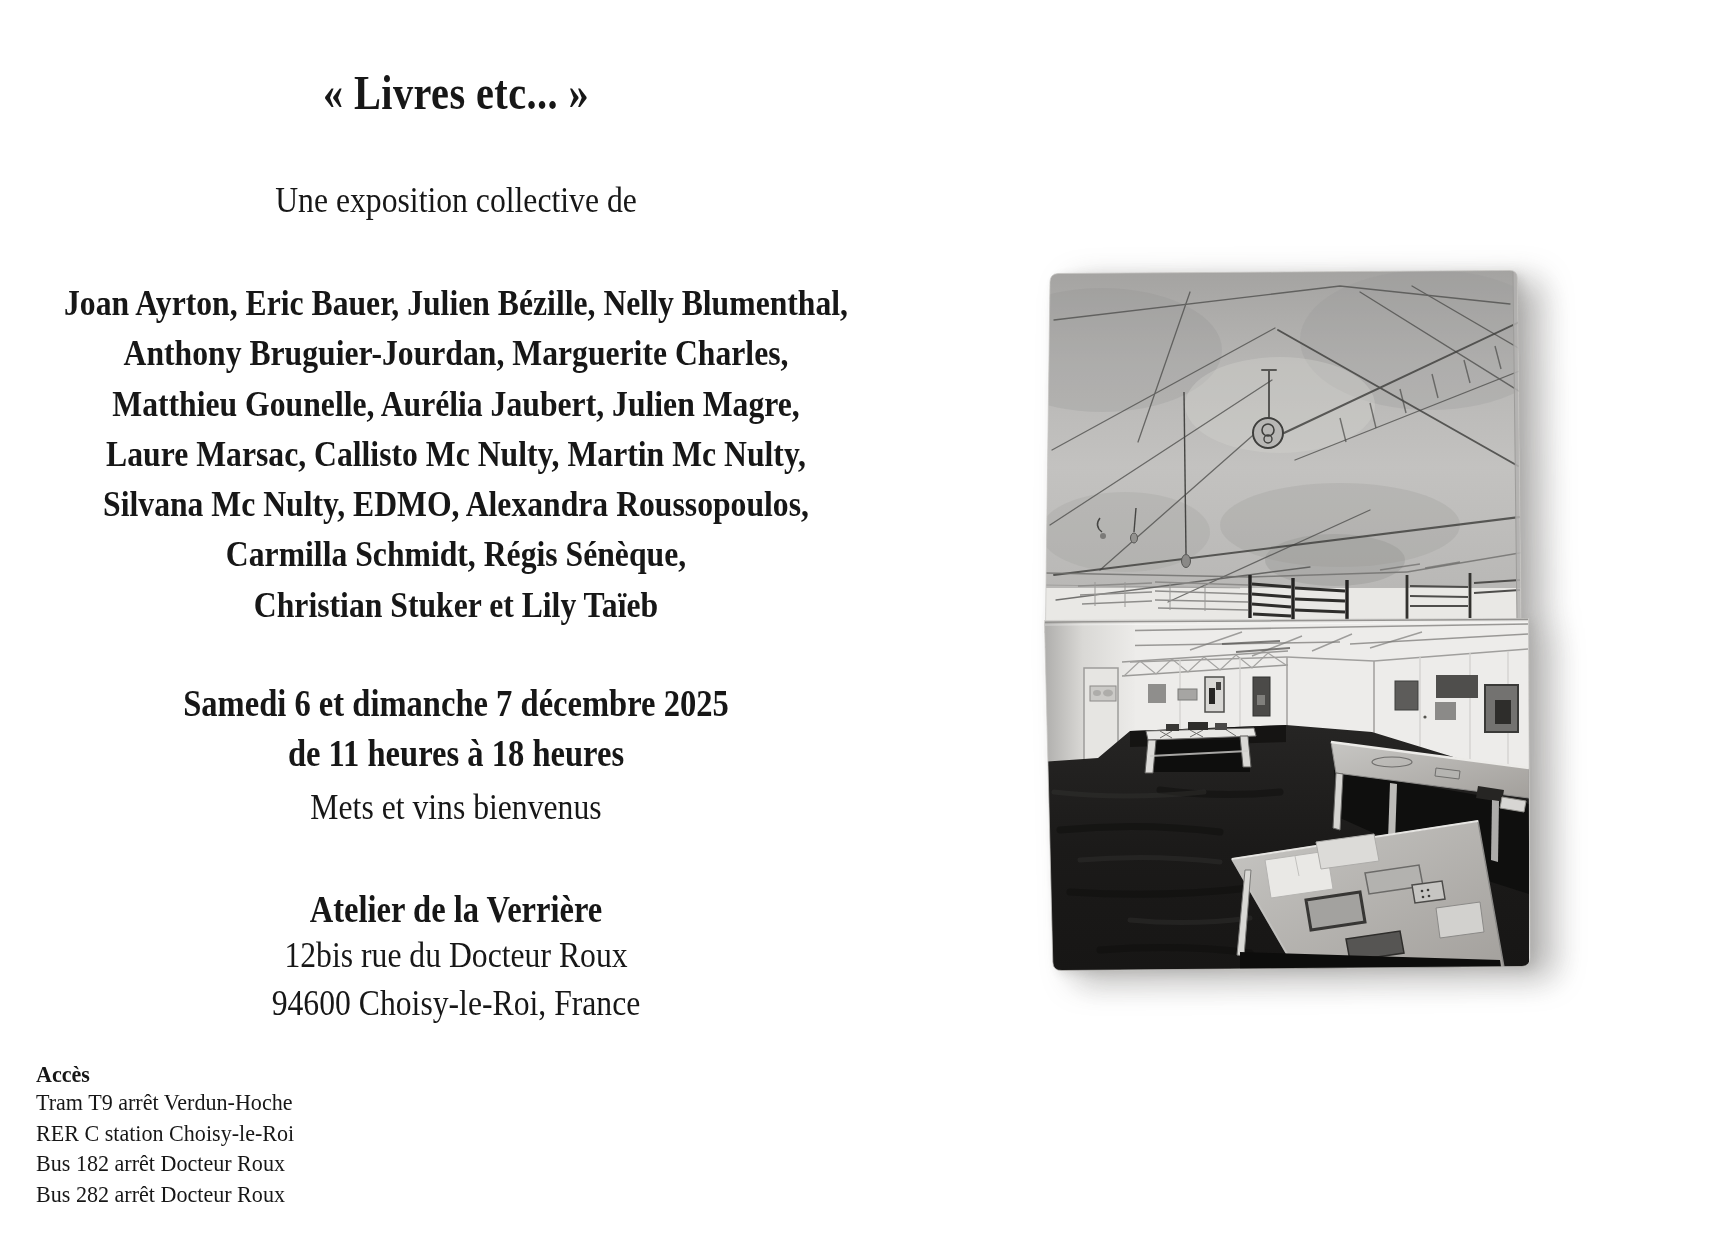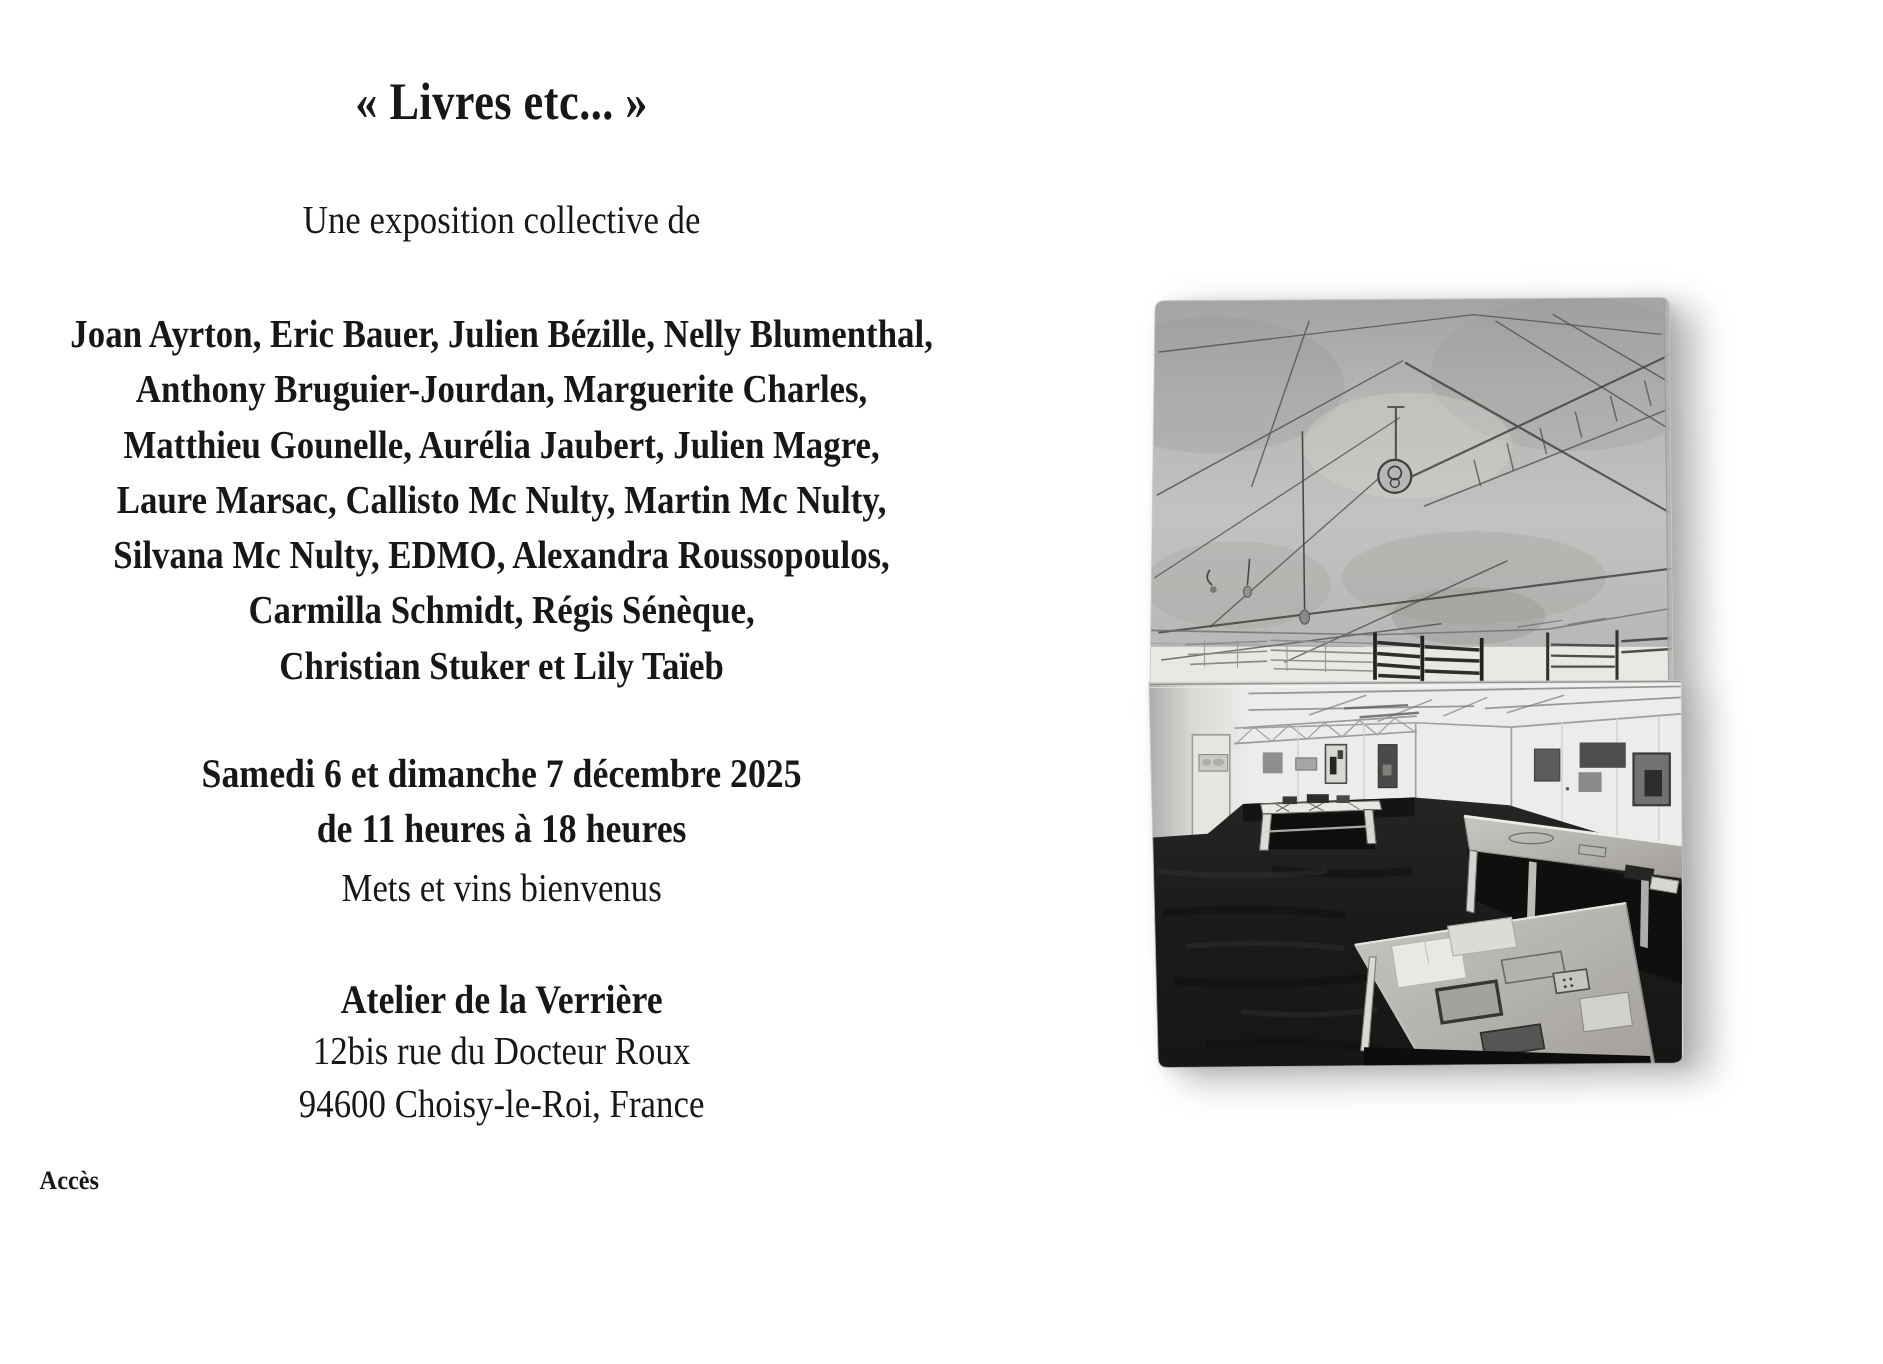--- a/index.html
+++ b/index.html
@@ -64,20 +64,26 @@
 
   <div class="line date1">Samedi 6 et dimanche 7 décembre 2025</div>
   <div class="line date2">de 11 heures à 18 heures</div>
   <div class="line note">Mets et vins bienvenus</div>
 
   <div class="line venue">Atelier de la Verrière</div>
   <div class="line addr1">12bis rue du Docteur Roux</div>
   <div class="line addr2">94600 Choisy-le-Roi, France</div>
 
   <div class="access-heading">Accès</div>
+  <div class="access-items">
+    <div>Tram T9 arrêt Verdun-Hoche</div>
+    <div>RER C station Choisy-le-Roi</div>
+    <div>Bus 182 arrêt Docteur Roux</div>
+    <div>Bus 282 arrêt Docteur Roux</div>
+  </div>
 </div>
 
 <div class="painting-wrap" role="img" aria-label="Black-and-white ink wash sketchbook painting of the exhibition room: glass roof ceiling with beams and a hanging lamp, white walls with small framed works, dark floor, a bench and tables displaying books">
 <svg viewBox="0 0 492 703" width="492" height="703" xmlns="http://www.w3.org/2000/svg">
   <defs>
     <linearGradient id="ceil" x1="0" y1="0" x2="0" y2="1">
       <stop offset="0" stop-color="#a4a3a1"></stop>
       <stop offset="0.3" stop-color="#b7b6b4"></stop>
       <stop offset="0.62" stop-color="#c3c2c0"></stop>
       <stop offset="1" stop-color="#b9b8b6"></stop>

